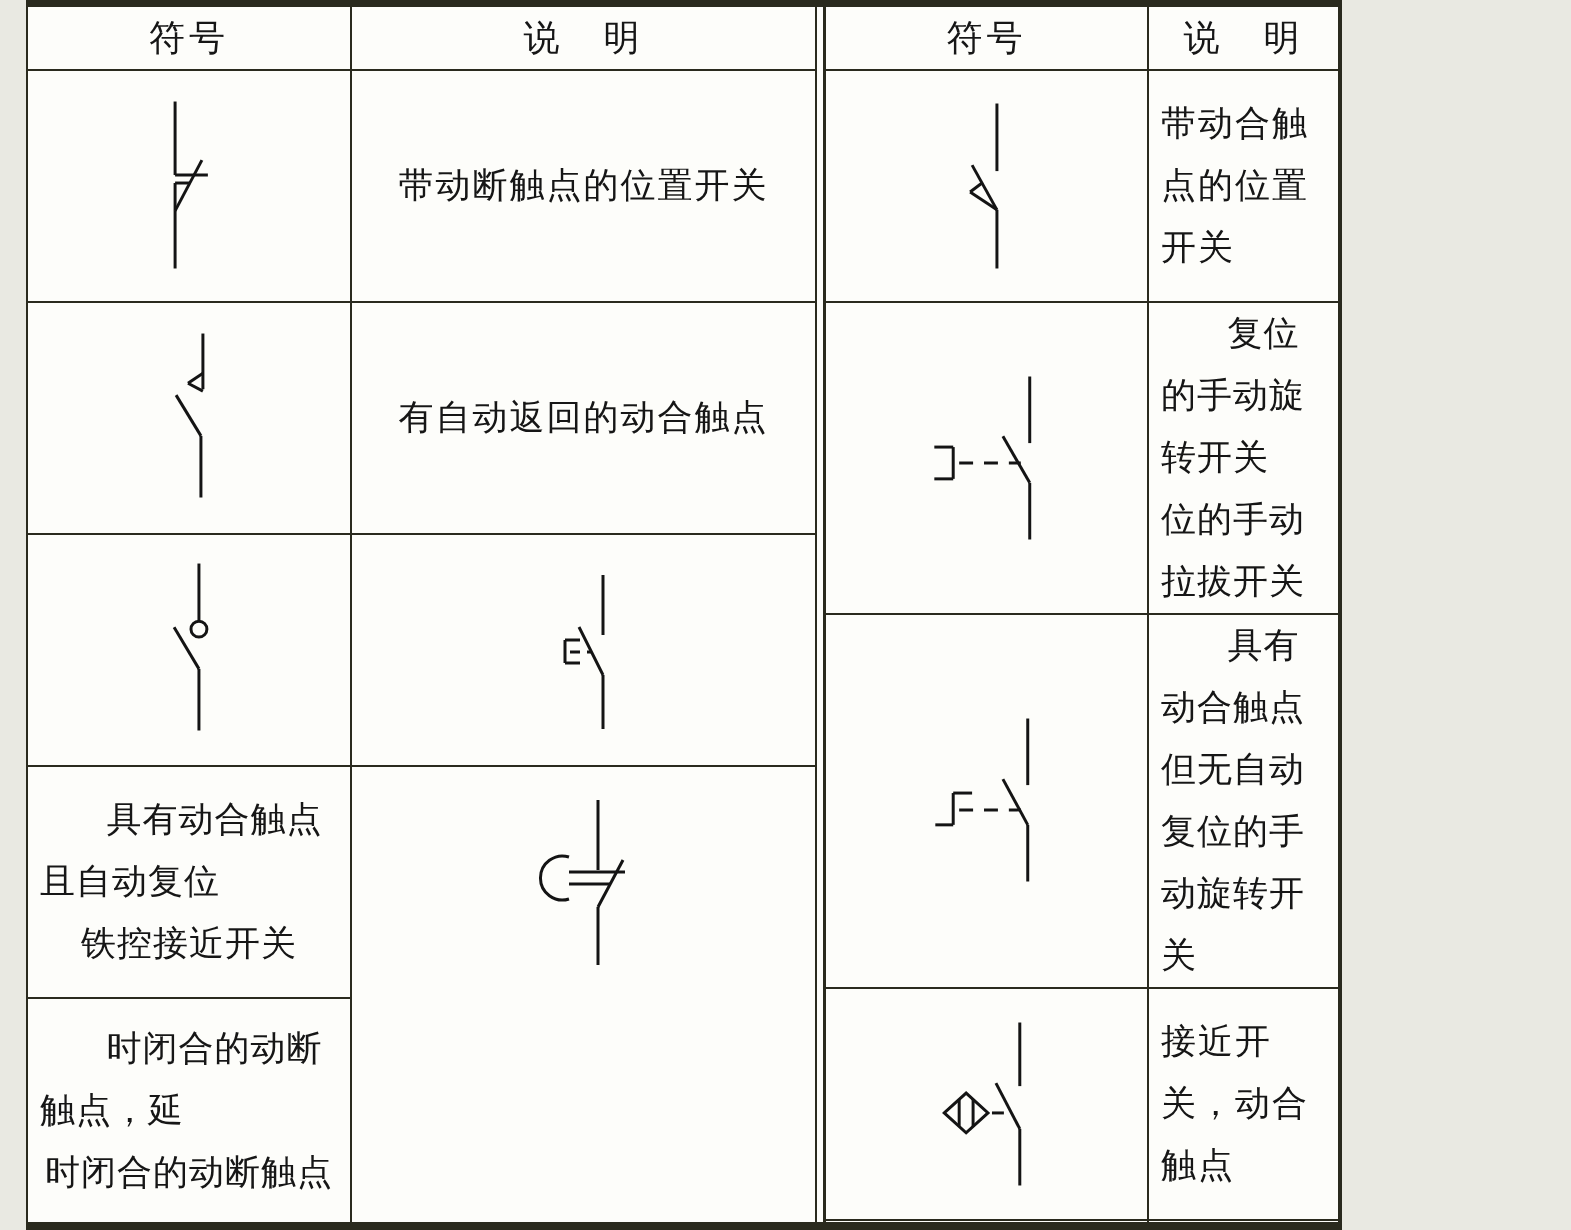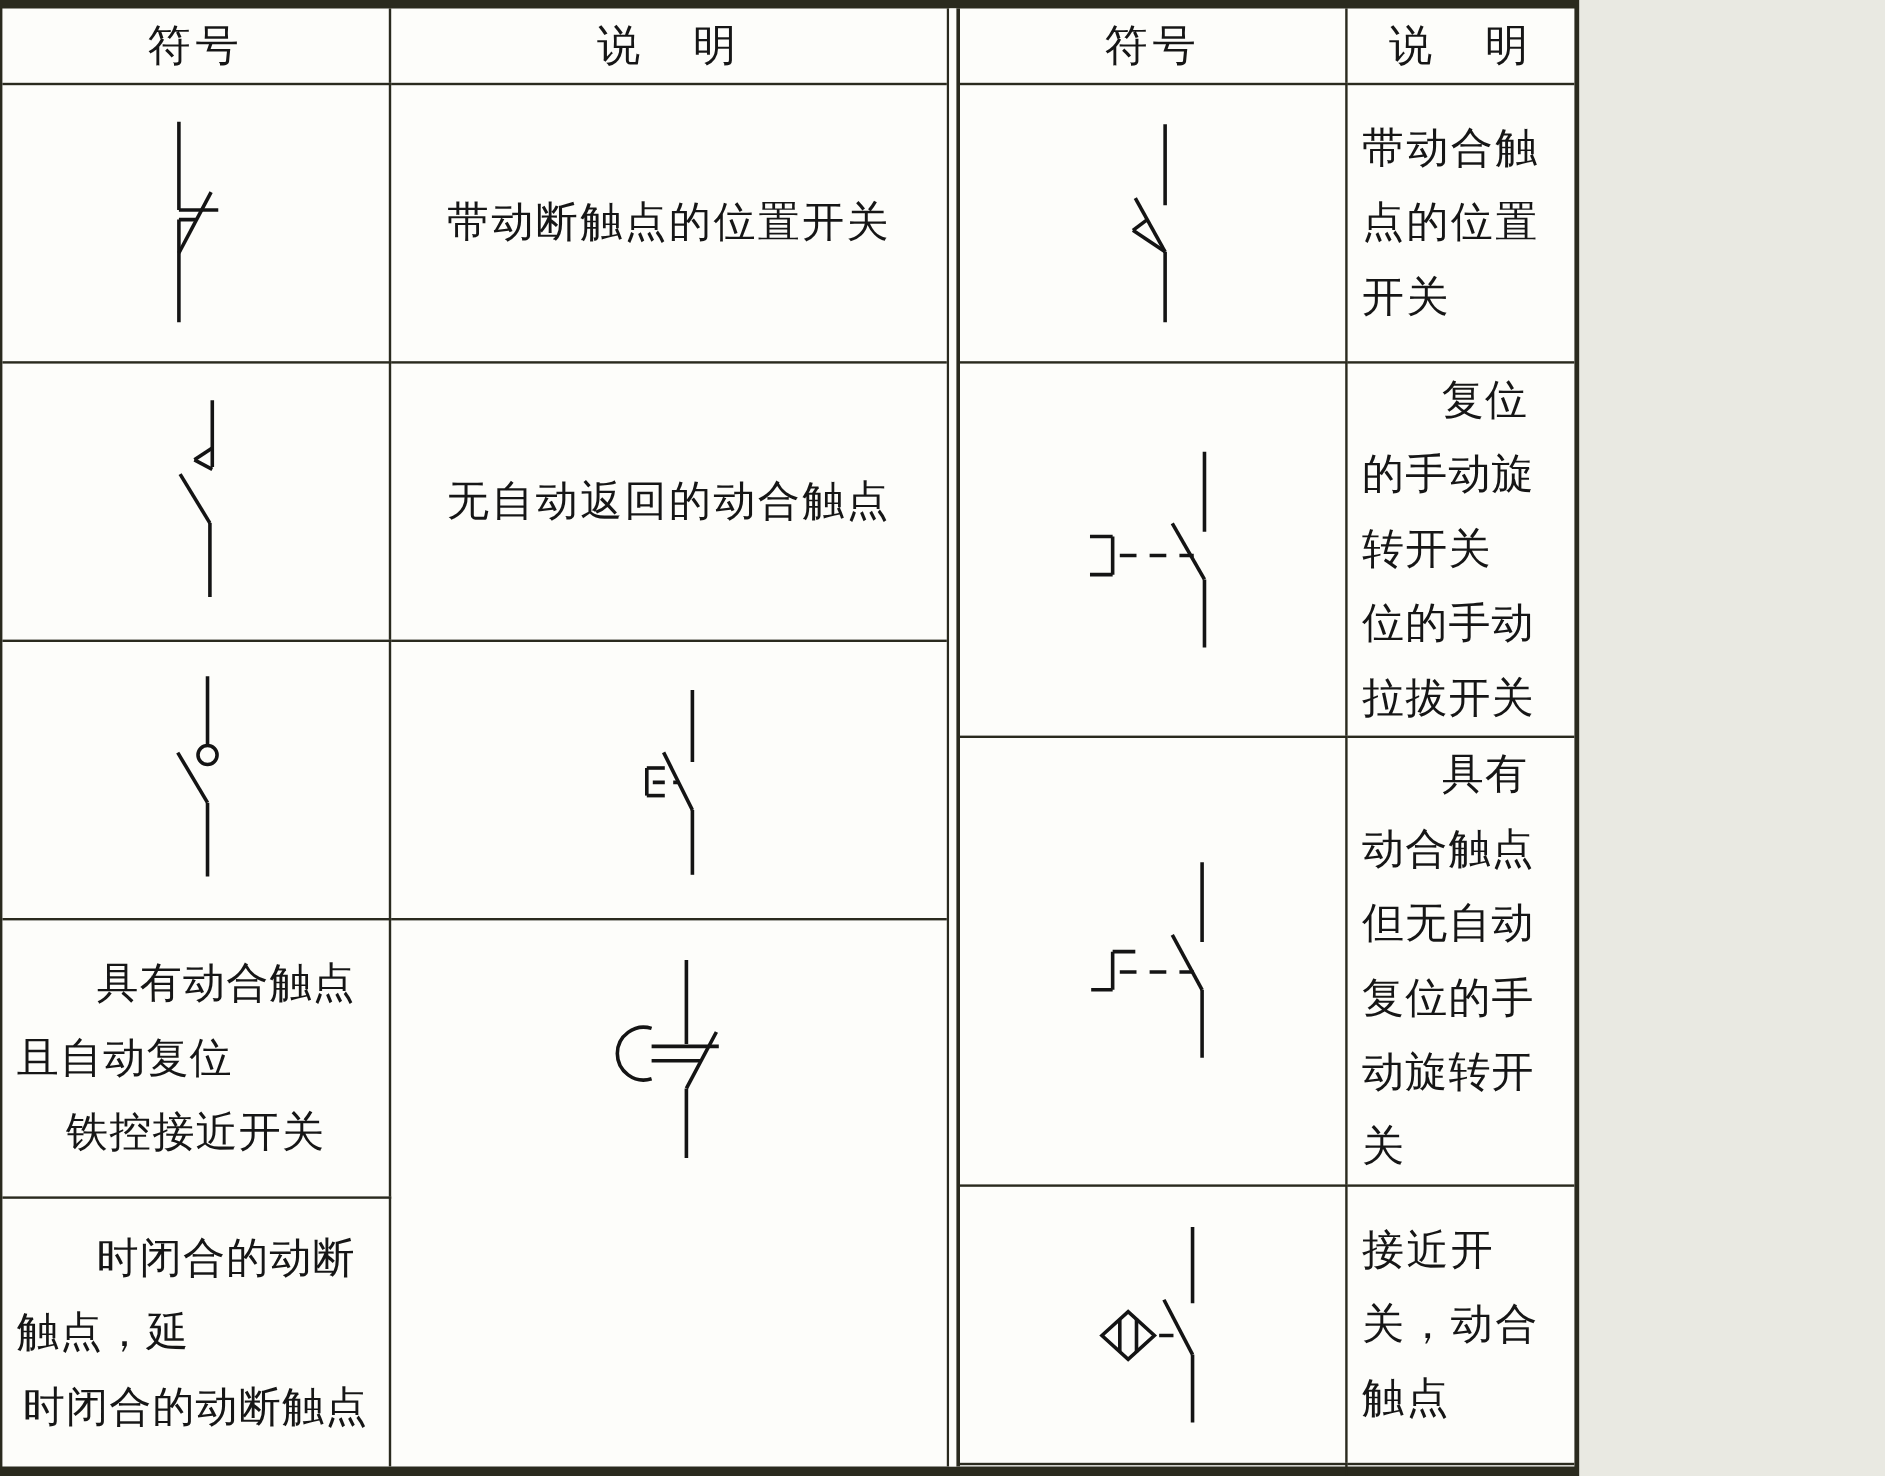--- a/index.html
+++ b/index.html
@@ -13,20 +13,21 @@
     width:1316px;height:1230px;
     box-sizing:border-box;
     background:var(--paper);
     border-top:7px solid var(--bc);
     border-bottom:8px solid var(--bc);
     border-left:2px solid var(--bc);
     border-right:4px solid var(--bc);
     display:flex;
     font-family:"Liberation Serif","DejaVu Serif",serif;
     color:#161616;
+    margin-left:26px;
   }
   .half{
     display:grid;
     grid-template-rows:62px repeat(5,1fr);
     box-sizing:border-box;
     height:100%;
   }
   .half-left{
     width:789px;
     border-right:2px solid var(--bc);
@@ -104,21 +105,21 @@
     <div class="sym">
       <svg width="324" height="230" viewBox="0 0 324 230">
         <line x1="176" y1="30" x2="176" y2="86"></line>
         <line x1="176" y1="70" x2="161" y2="80"></line>
         <line x1="161" y1="80" x2="176" y2="88"></line>
         <line x1="149" y1="92" x2="174" y2="133"></line>
         <line x1="174" y1="133" x2="174" y2="195"></line>
       </svg>
     </div>
     <div class="desc center">
-      <span class="line">无自动返回的动合触点</span>
+      <span class="line">有自动返回的动合触点</span>
     </div>
 
     <div class="sym">
       <svg width="324" height="230" viewBox="0 0 324 230">
         <line x1="172" y1="28" x2="172" y2="85"></line>
         <circle cx="172" cy="94" r="8"></circle>
         <line x1="147" y1="92" x2="172" y2="134"></line>
         <line x1="172" y1="134" x2="172" y2="196"></line>
       </svg>
     </div>

